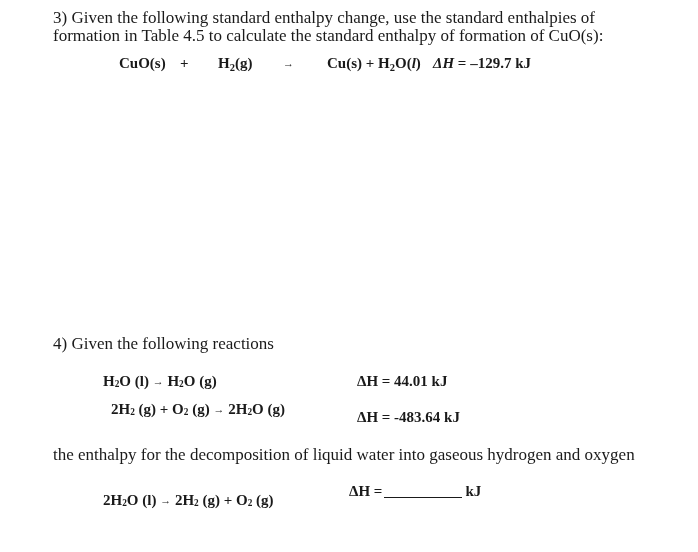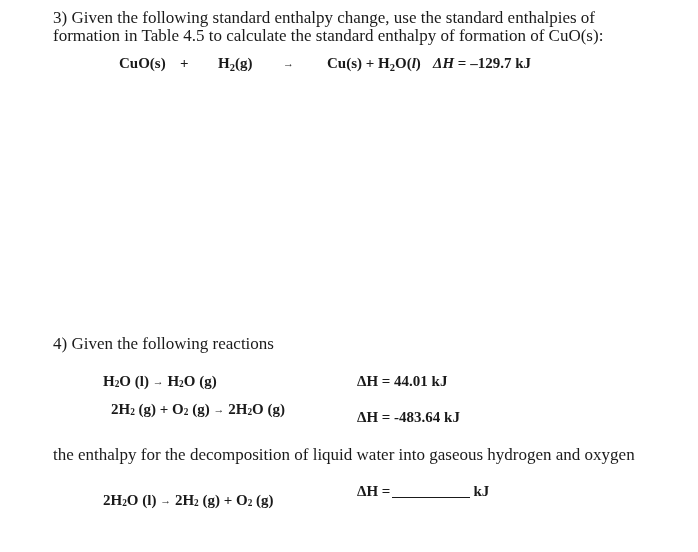--- a/index.html
+++ b/index.html
@@ -37,13 +37,13 @@
 
 <div class="abs eq" style="left:103px; top:373px;text-align:right;"><span>H</span><sub class="tiny">2</sub><span>O (l) </span><span class="small-arrow">→</span><span> H</span><sub class="tiny">2</sub><span>O (g)</span></div>
 <div class="abs eq" style="left:357px; top:373px;text-align:center;">ΔH = 44.01 kJ</div>
 
 <div class="abs eq" style="left:103px; top:401px;margin-left:8px;"><span>2H</span><sub class="tiny">2</sub><span> (g) + O</span><sub class="tiny">2</sub><span> (g) </span><span class="small-arrow">→</span><span> 2H</span><sub class="tiny">2</sub><span>O (g)</span></div>
 <div class="abs eq" style="left:357px; top:409px;text-align:center;">ΔH = -483.64 kJ</div>
 
 <div class="abs p3" style="left:53px; top:446px;text-align:center;">the enthalpy for the decomposition of liquid water into gaseous hydrogen and oxygen</div>
 
 <div class="abs eq" style="left:103px; top:483px;margin-top:9px;"><span>2H</span><sub class="tiny">2</sub><span>O (l) </span><span class="small-arrow">→</span><span> 2H</span><sub class="tiny">2</sub><span> (g) + O</span><sub class="tiny">2</sub><span> (g)</span></div>
-<div class="abs eq" style="left:357px; top:483px;"><span>ΔH =</span><span class="blank"></span><span>kJ</span></div>
+<div class="abs eq" style="left:349px; top:483px;"><span>ΔH =</span><span class="blank"></span><span>kJ</span></div>
 
 </body></html>

